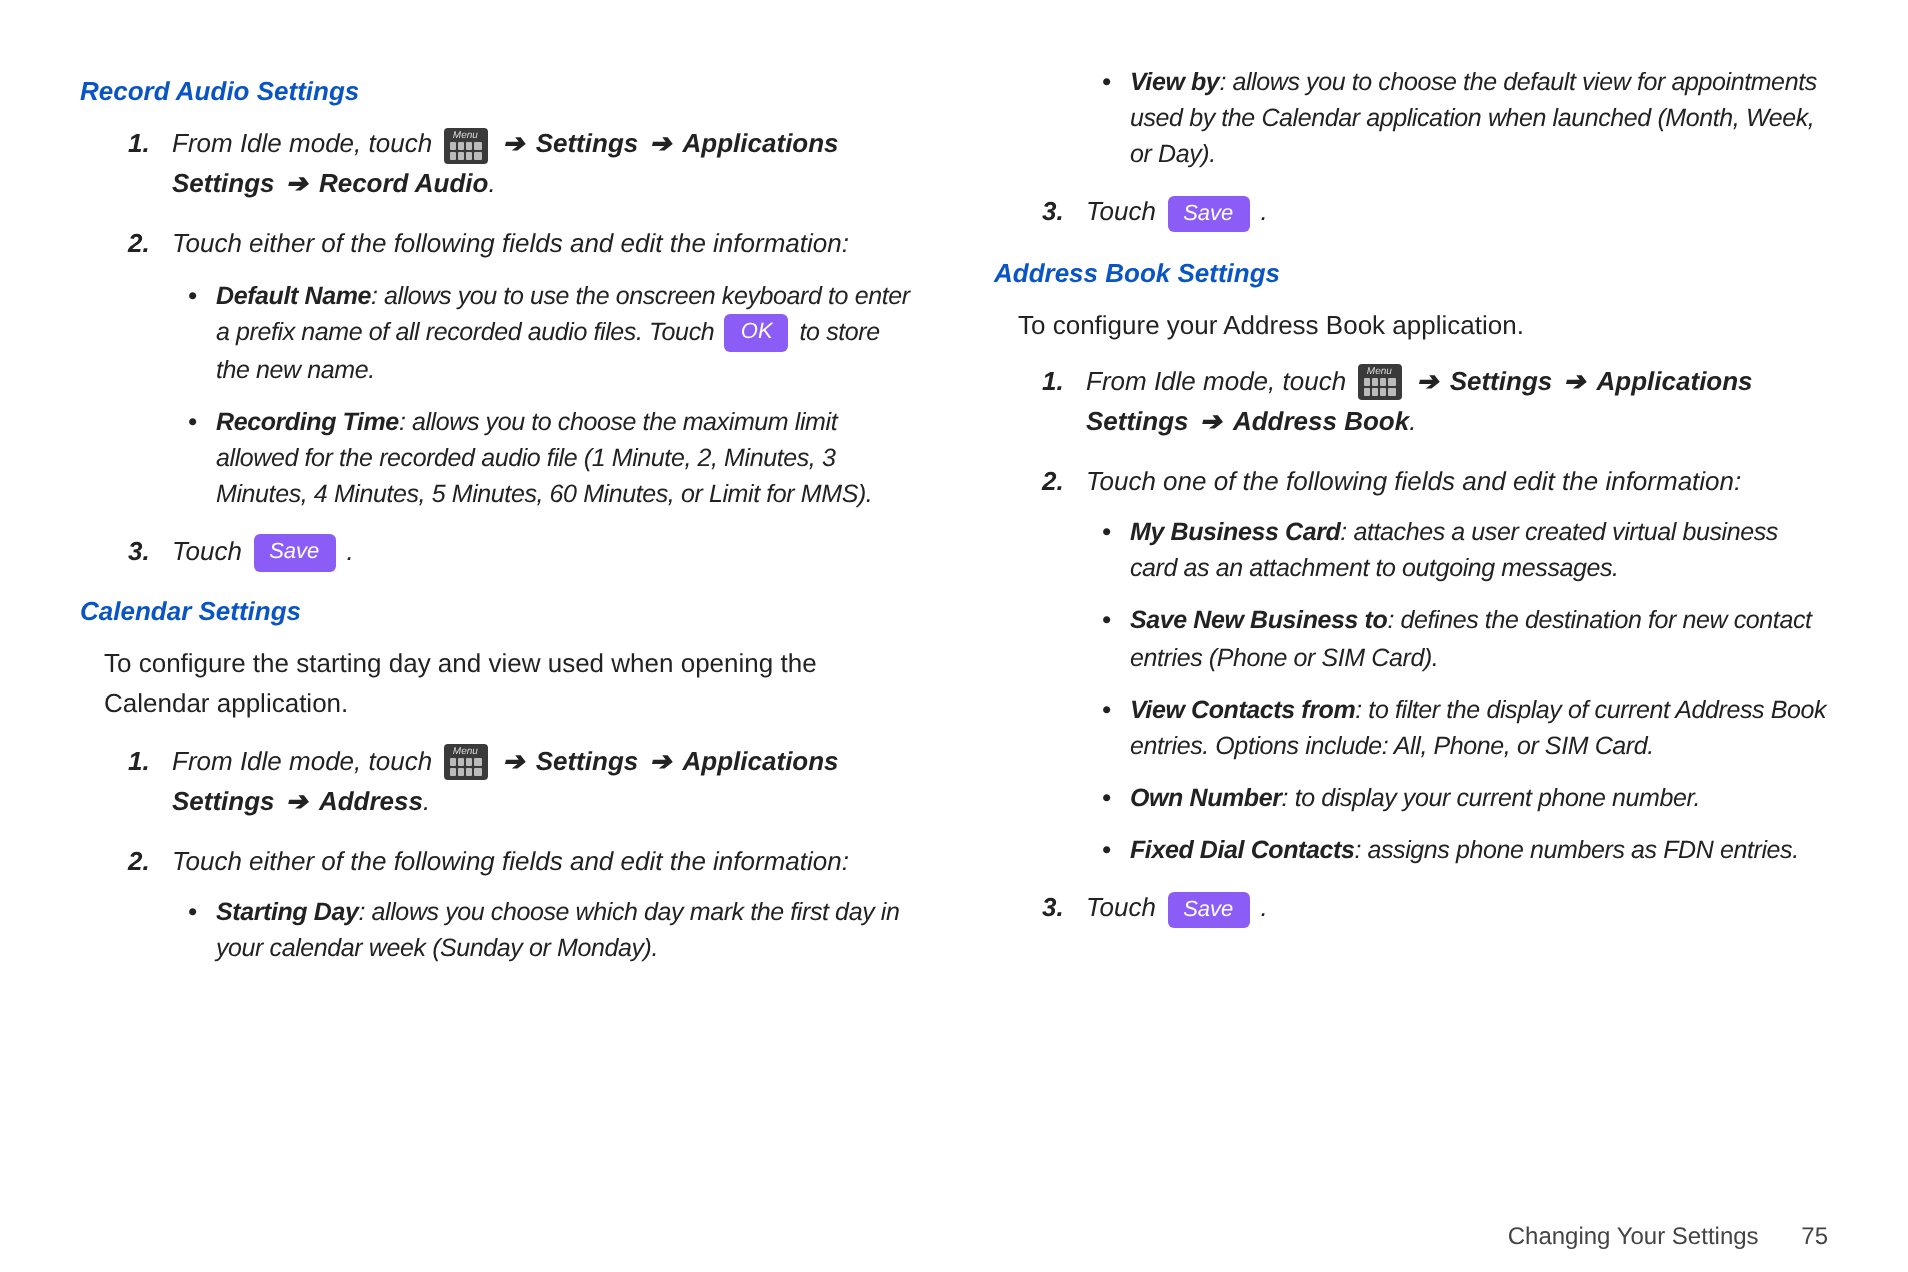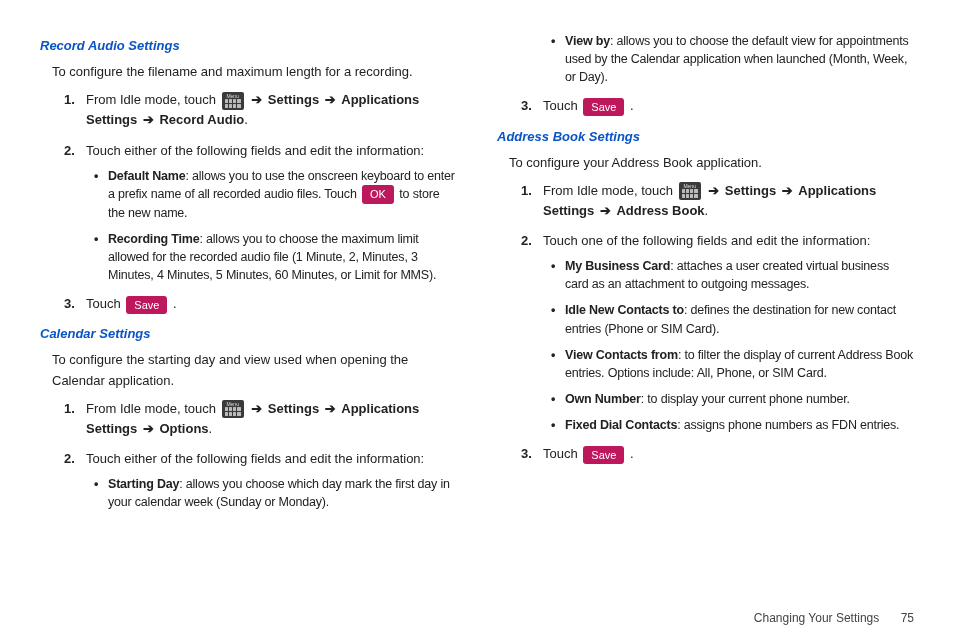--- a/index.html
+++ b/index.html
@@ -28,20 +28,21 @@
     font-size: 13px;
     margin: 4px 0 6px 0;
   }
   .intro {
     margin: 0 0 8px 12px;
   }
   ol.numbered {
     list-style: none;
     padding: 0;
     margin: 0 0 10px 24px;
+    font-style: italic;
   }
   ol.numbered > li {
     position: relative;
     padding-left: 22px;
     margin-bottom: 10px;
   }
   ol.numbered > li .num {
     position: absolute;
     left: 0;
     font-weight: bold;
@@ -97,21 +98,21 @@
     grid-template-columns: repeat(4,1fr);
     grid-template-rows: repeat(2,1fr);
     gap: 1px;
   }
   .menu-icon .grid span {
     background: #bbb;
     border-radius: 0.5px;
   }
   .btn {
     display: inline-block;
-    background: #be185d;
+    background: #8b5cf6;
     color: #fff;
     font-size: 11px;
     padding: 2px 8px;
     border-radius: 3px;
     vertical-align: middle;
     margin: 0 2px;
     line-height: 1.3;
   }
   .arrow {
     font-weight: bold;
@@ -130,21 +131,20 @@
   .cond { letter-spacing: -0.2px; }
 </style>
 </head>
 <body>
 
 <div class="columns">
 
   <div class="col">
 
     <div class="section-title">Record Audio Settings</div>
-    <p class="intro">To configure the filename and maximum length for a recording.</p>
 
     <ol class="numbered">
       <li>
         <span class="num">1.</span>
         <span>From Idle mode, touch </span>
         <span class="menu-icon"><span class="grid">
               <span></span>
               <span></span>
               <span></span>
               <span></span>
@@ -197,21 +197,21 @@
               <span></span>
               <span></span>
               <span></span>
               <span></span>
             </span></span>
         <span class="arrow">➔</span>
         <span class="bold"> Settings</span>
         <span class="arrow">➔</span>
         <span class="bold"> Applications Settings</span>
         <span class="arrow">➔</span>
-        <span class="bold"> Options</span><span>.</span>
+        <span class="bold"> Address</span><span>.</span>
       </li>
       <li>
         <span class="num">2.</span>
         <span>Touch either of the following fields and edit the information:</span>
         <ul class="bullets">
           <li>
             <span class="bold cond">Starting Day</span><span class="cond">: allows you choose which day mark the first day in your calendar week (Sunday or Monday).</span>
           </li>
         </ul>
       </li>
@@ -262,21 +262,21 @@
         <span class="bold"> Address Book</span><span>.</span>
       </li>
       <li>
         <span class="num">2.</span>
         <span>Touch one of the following fields and edit the information:</span>
         <ul class="bullets">
           <li>
             <span class="bold cond">My Business Card</span><span class="cond">: attaches a user created virtual business card as an attachment to outgoing messages.</span>
           </li>
           <li>
-            <span class="bold cond">Idle New Contacts to</span><span class="cond">: defines the destination for new contact entries (Phone or SIM Card).</span>
+            <span class="bold cond">Save New Business to</span><span class="cond">: defines the destination for new contact entries (Phone or SIM Card).</span>
           </li>
           <li>
             <span class="bold cond">View Contacts from</span><span class="cond">: to filter the display of current Address Book entries. Options include: All, Phone, or SIM Card.</span>
           </li>
           <li>
             <span class="bold cond">Own Number</span><span class="cond">: to display your current phone number.</span>
           </li>
           <li>
             <span class="bold cond">Fixed Dial Contacts</span><span class="cond">: assigns phone numbers as FDN entries.</span>
           </li>

